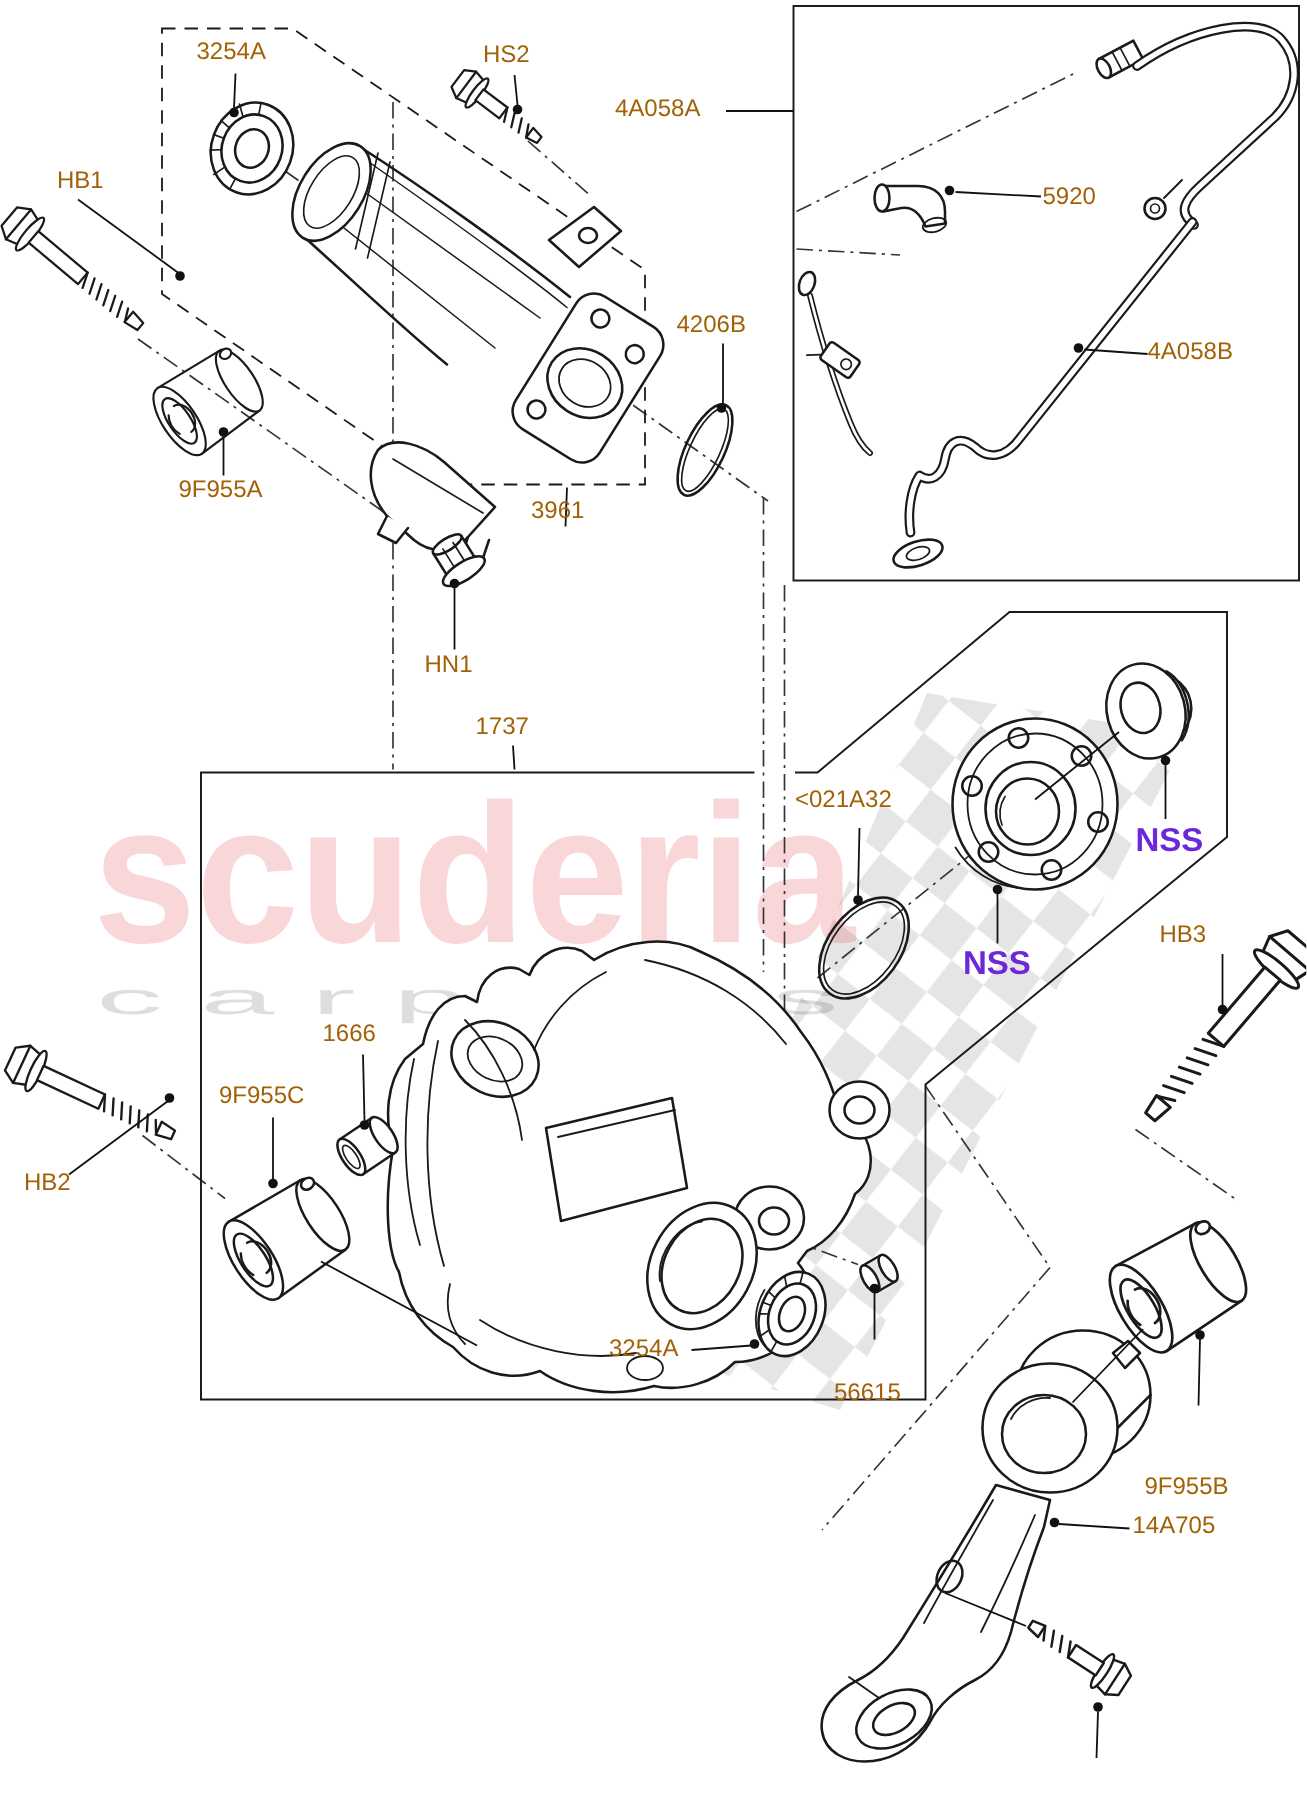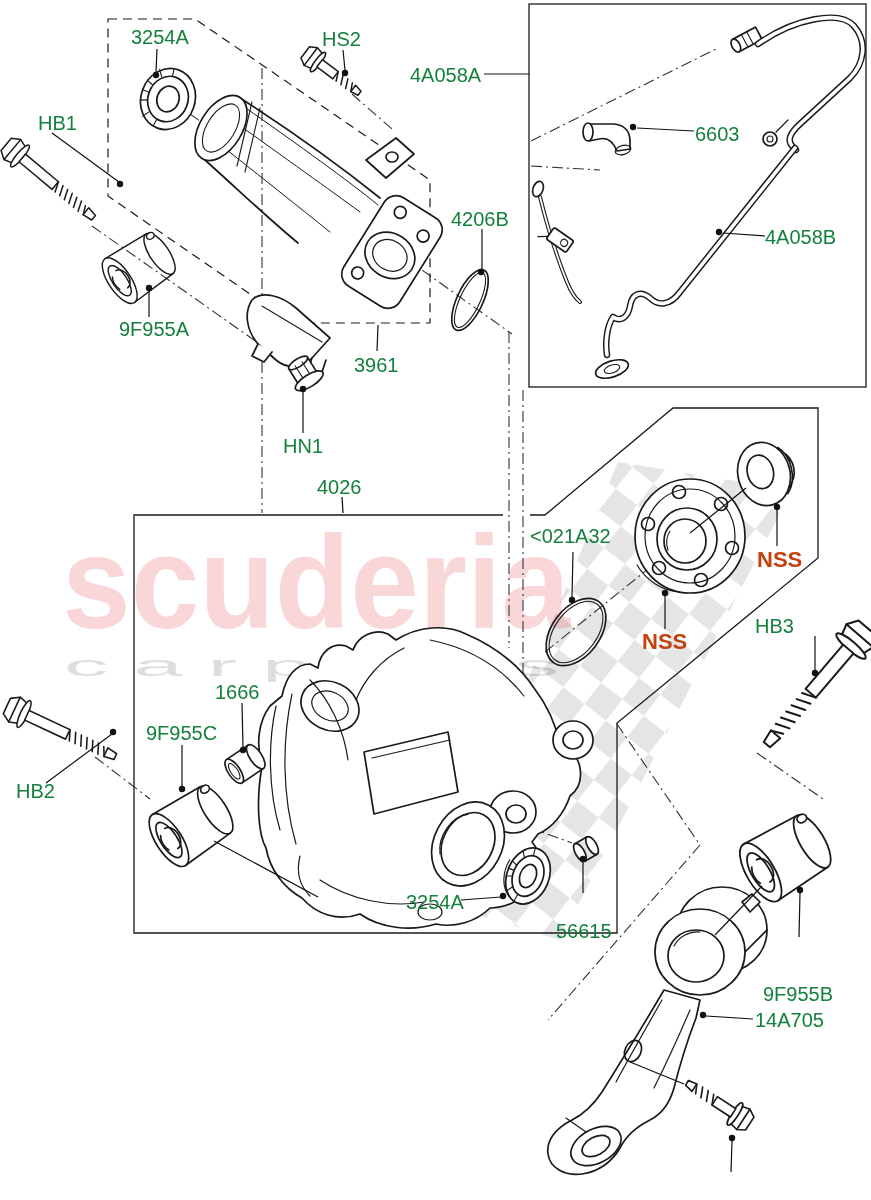--- a/index.html
+++ b/index.html
@@ -1,37 +1,37 @@
 <!DOCTYPE html>
 <html><head>
 <meta charset="utf-8">
 <style>
   html,body{margin:0;padding:0;background:#ffffff;}
   #stage{position:relative;width:871px;height:1200px;background:#fff;overflow:hidden;
          font-family:"Liberation Sans",sans-serif;}
   #stage svg{position:absolute;left:0;top:0;}
-  .plabel{position:absolute;font-size:20px;color:#15803d;white-space:pre;line-height:1.1;
+  .plabel{position:absolute;font-size:16px;color:#a16207;white-space:pre;line-height:1.1;
           cursor:pointer;}
-  .plabel.nss{color:#c2410c;font-weight:bold;font-size:22px;cursor:default;}
+  .plabel.nss{color:#6d28d9;font-weight:bold;font-size:22px;cursor:default;}
   
   .lbl-0{left:131px;top:26px}
   .lbl-1{left:322px;top:28px}
   .lbl-2{left:410px;top:64px}
   .lbl-3{left:695px;top:123px}
   .lbl-4{left:38px;top:112px}
   .lbl-5{left:765px;top:226px}
   .lbl-6{left:451px;top:208px}
   .lbl-7{left:119px;top:318px}
-  .lbl-8{left:354px;top:354px}
+  .lbl-8{left:354px;top:332px}
   .lbl-9{left:283px;top:435px}
   .lbl-10{left:317px;top:476px}
   .lbl-11{left:530px;top:525px}
   .lbl-12{left:757px;top:548px}
   .lbl-13{left:642px;top:630px}
-  .lbl-14{left:755px;top:615px}
+  .lbl-14{left:773px;top:615px}
   .lbl-15{left:215px;top:681px}
   .lbl-16{left:146px;top:722px}
   .lbl-17{left:16px;top:780px}
   .lbl-18{left:406px;top:891px}
   .lbl-19{left:556px;top:920px}
   .lbl-20{left:763px;top:983px}
   .lbl-21{left:755px;top:1009px}
   .lbl-22{left:712px;top:1209px}
 </style>
 </head>
@@ -345,28 +345,28 @@
     <circle cx="583" cy="859" r="3.2"></circle>
     <circle cx="800" cy="890" r="3.2"></circle>
     <circle cx="703" cy="1015" r="3.2"></circle>
     <circle cx="732" cy="1138" r="3.2"></circle>
   </g>
 </svg>
 
 <span class="plabel lbl-0">3254A</span>
 <span class="plabel lbl-1">HS2</span>
 <span class="plabel lbl-2">4A058A</span>
-<span class="plabel lbl-3">6603</span>
+<span class="plabel lbl-3">5920</span>
 <span class="plabel lbl-4">HB1</span>
 <span class="plabel lbl-5">4A058B</span>
 <span class="plabel lbl-6">4206B</span>
 <span class="plabel lbl-7">9F955A</span>
 <span class="plabel lbl-8">3961</span>
 <span class="plabel lbl-9">HN1</span>
-<span class="plabel lbl-10">4026</span>
+<span class="plabel lbl-10">1737</span>
 <span class="plabel lbl-11">&lt;021A32</span>
 <span class="plabel nss lbl-12">NSS</span>
 <span class="plabel nss lbl-13">NSS</span>
 <span class="plabel lbl-14">HB3</span>
 <span class="plabel lbl-15">1666</span>
 <span class="plabel lbl-16">9F955C</span>
 <span class="plabel lbl-17">HB2</span>
 <span class="plabel lbl-18">3254A</span>
 <span class="plabel lbl-19">56615</span>
 <span class="plabel lbl-20">9F955B</span>

